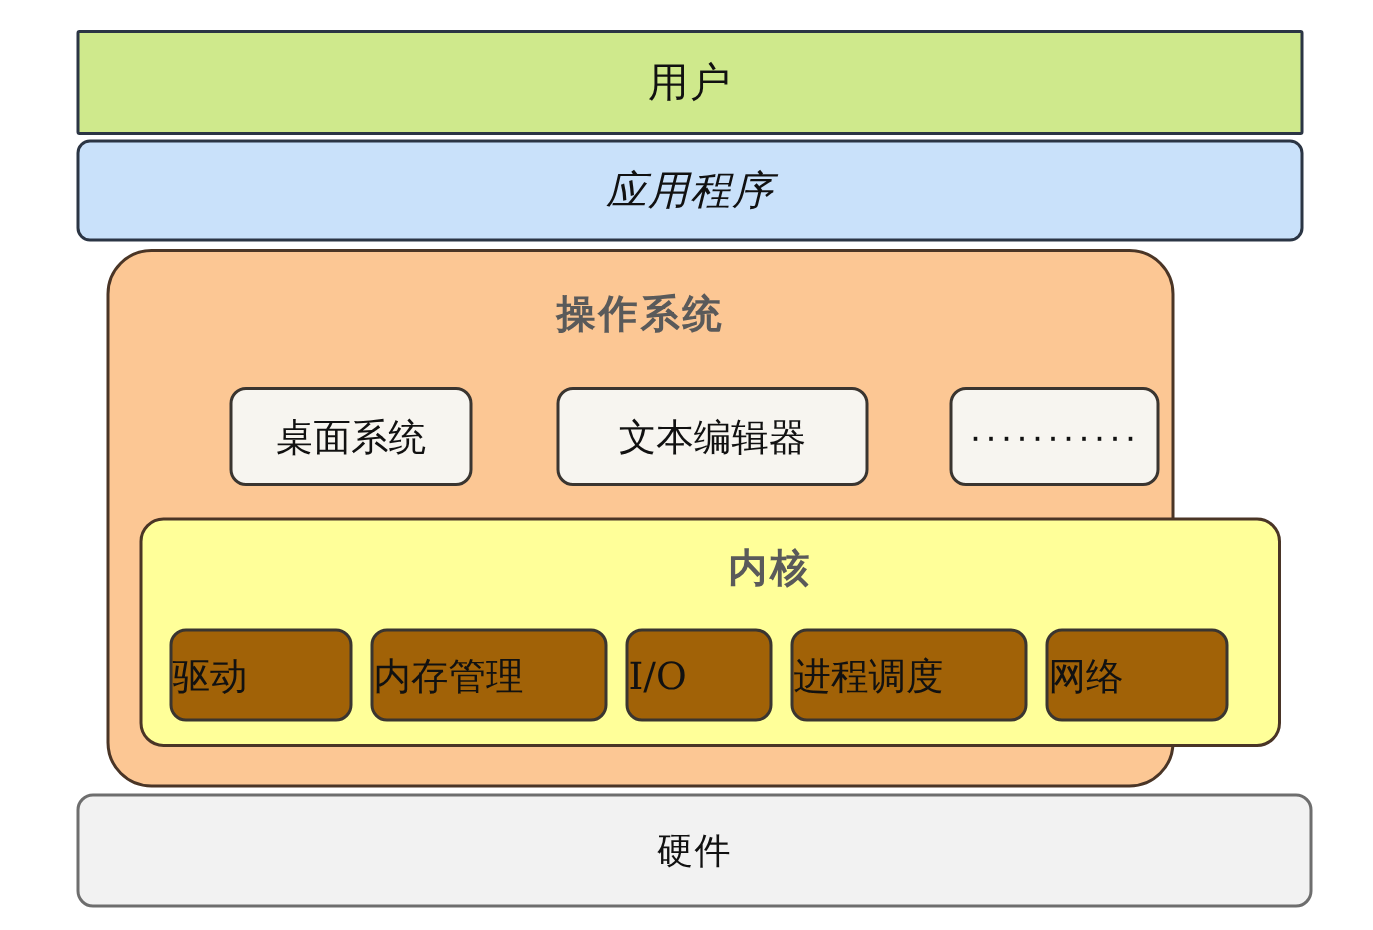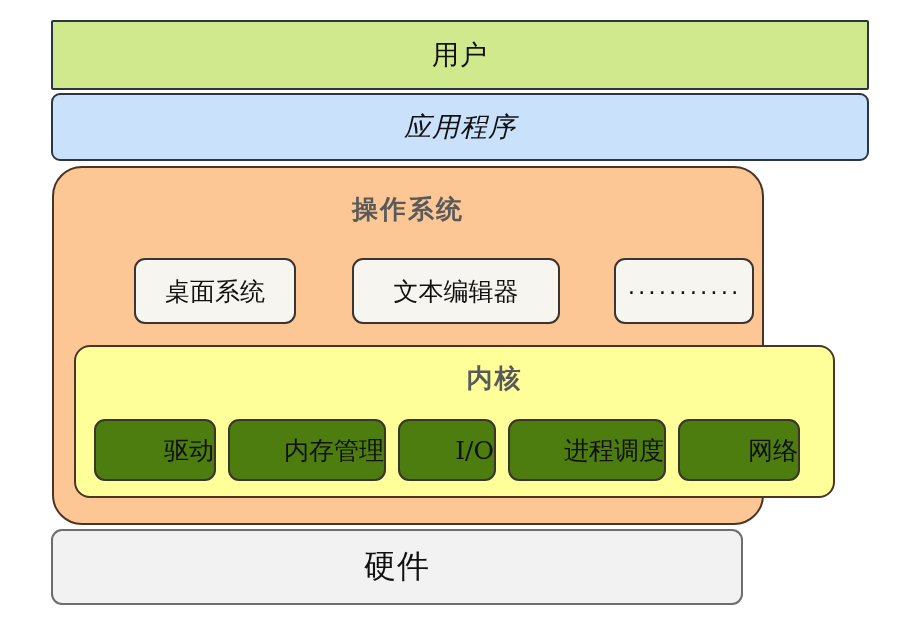--- a/index.html
+++ b/index.html
@@ -56,21 +56,21 @@
     background: #c9e1fa;
     border: 2px solid #2b3544;
     border-radius: 9px;
     font-size: 27px;
     letter-spacing: 1px;
     font-style: italic;
   }
 
   
   .layer-os {
-    left: 52px;
+    left: 71px;
     top: 166px;
     width: 712px;
     height: 359px;
     background: #fcc794;
     border: 2px solid #4a3526;
     border-radius: 30px;
     display: block;
   }
   .os-title {
     position: absolute;
@@ -133,22 +133,22 @@
     letter-spacing: 2px;
     padding-left: 40px;
   }
 
   
   .mod {
     position: absolute;
     box-sizing: border-box;
     display: flex;
     align-items: center;
-    justify-content: flex-end;
-    background: #4d7c0f;
+    justify-content: flex-start;
+    background: #a16207;
     border: 2px solid #3a3530;
     border-radius: 11px;
     font-size: 25px;
     color: #111111;
     height: 62px;
     top: 72px;
   }
   .mod-1 { left: 18px;  width: 122px; }
   .mod-2 { left: 152px; width: 158px; }
   .mod-3 { left: 322px; width: 98px;  }
@@ -157,26 +157,26 @@
 
   .mono-io {
     font-family: "DejaVu Serif", "Liberation Serif", serif;
     font-size: 25px;
   }
 
   
   .layer-hw {
     left: 51px;
     top: 529px;
-    width: 692px;
+    width: 824px;
     height: 76px;
     background: #f2f2f2;
     border: 2px solid #6e6e6e;
     border-radius: 11px;
-    font-size: 32px;
+    font-size: 24px;
     letter-spacing: 1px;
   }
 </style>
 </head>
 <body>
 
 <div id="stack">
 
   <div class="box layer-user">
     <span>用户</span>

